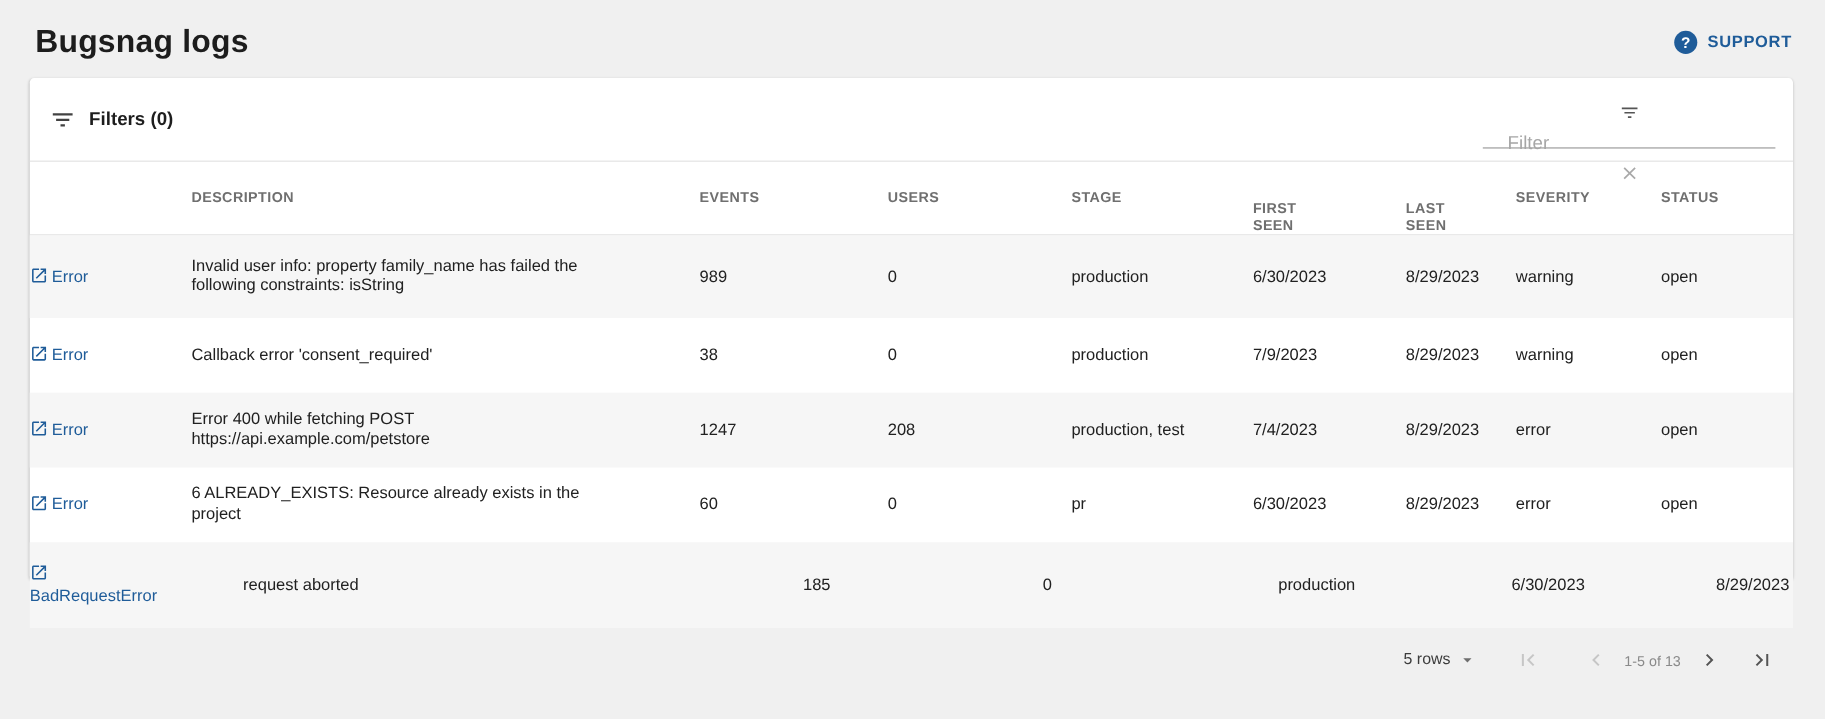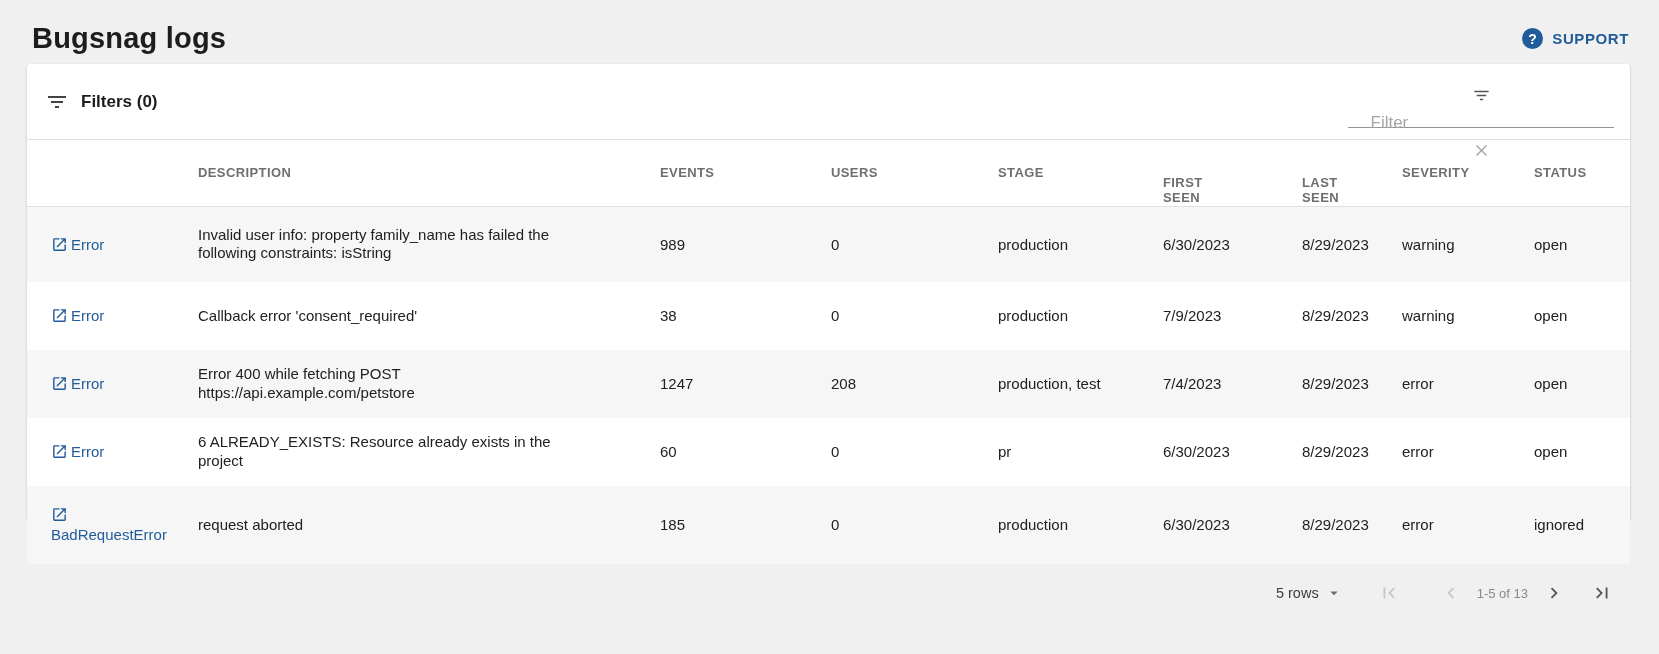--- a/index.html
+++ b/index.html
@@ -5,21 +5,21 @@
   * { margin: 0; padding: 0; box-sizing: border-box; }
   html, body {
     width: 1659px; height: 654px;
     font-family: "Liberation Sans", "DejaVu Sans", sans-serif;
     background: #f0f0f0;
     overflow: hidden;
   }
   
   .page-header {
     display: flex; align-items: center; justify-content: space-between;
-    padding: 22px 30px 9px 32px;
+    padding: 22px 30px 16px 32px;
   }
   .page-title { font-size: 29px; font-weight: bold; color: #1d1d1d; letter-spacing: .2px; }
   .support-btn {
     display: flex; align-items: center; gap: 9px;
     color: #1f5c99; font-size: 15px; font-weight: bold; letter-spacing: .6px;
     cursor: pointer; background: none; border: none;
     font-family: inherit;
   }
   .help-badge {
     width: 21px; height: 21px; border-radius: 50%;
@@ -58,33 +58,32 @@
     border: none; outline: none; flex: 1; min-width: 0;
     font-size: 17px; color: #333; font-family: inherit; background: transparent;
   }
   .filter-field input::placeholder { color: #a6a6a6; opacity: 1; }
   .clear-btn { background: none; border: none; cursor: pointer; color: #a9a9a9; padding: 0; }
   
   .tbl { flex: 1; display: flex; flex-direction: column; }
   .tbl-row {
     display: grid;
     grid-template-columns: 147px 462px 171px 167px 165px 139px 100px 132px 1fr;
-    padding-left: 24px;
     align-items: center;
   }
   .tbl-head {
     min-height: 45px;
     border-bottom: 1px solid #e0e0e0;
     color: #6f6f6f; font-size: 13px; font-weight: bold; letter-spacing: .4px;
   }
   .hdr-wrap { display: inline-block; max-width: 46px; line-height: 1.15; margin-top: 36px; }
   .tbl-body-row { min-height: 68px; font-size: 15px; color: #212121; }
   .tbl-body-row.alt { background: #f6f6f6; }
   .tbl-body-row.h-tall { min-height: 75px; }
-  .tbl-body-row.h-taller { min-height: 78px; }
+  .tbl-body-row.h-taller { min-height: 78px; gap: 47px; }
   .cell-desc { padding-right: 72px; line-height: 1.25; }
   .cell-link { padding-right: 24px; line-height: 1.3; }
   .err-link {
     color: #1f5c99; text-decoration: none; cursor: pointer;
     display: inline; font-size: 15px;
   }
   .err-link .icon { vertical-align: -3px; margin-right: 3px; }
   
   .tbl-footer {
     flex: 0 0 59px;

